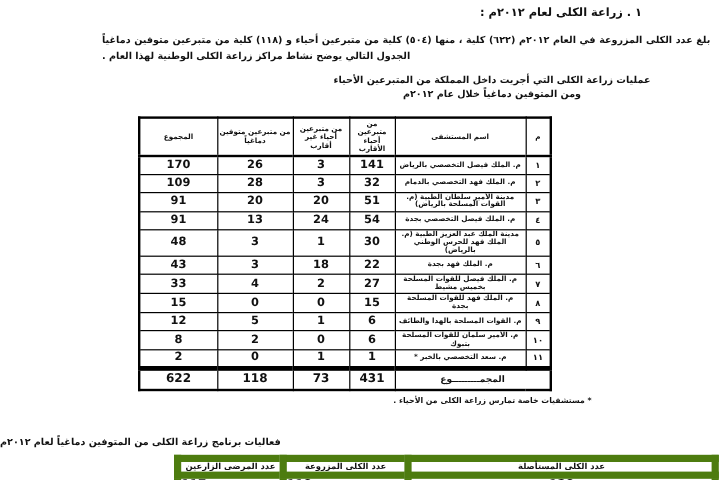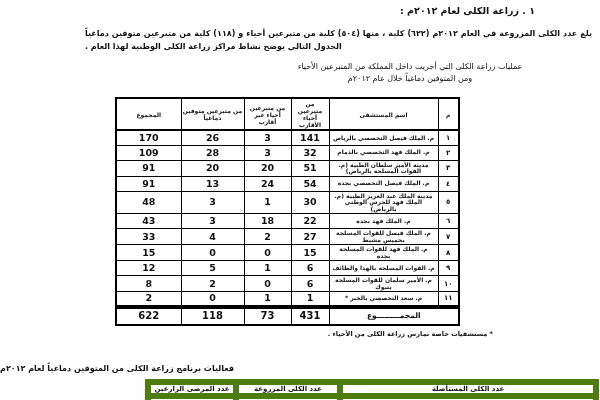--- a/index.html
+++ b/index.html
@@ -10,21 +10,21 @@
     direction:rtl; text-align:right; padding:5px 65px 0 0;
     font-size:9.5px; font-weight:bold; line-height:12px;
   }
   .intro{
     direction:rtl; margin:10px 8px 4px 85px;
     font-size:8px; font-weight:bold; line-height:13px;
     text-align:justify; text-align-last:left;
   }
   .tbl-heading{
     direction:rtl; width:370px; margin:8px 5px 12px auto;
-    text-align:center; font-size:8px; font-weight:normal; line-height:12px;
+    text-align:center; font-size:8px; font-weight:bold; line-height:12px;
   }
   .main-wrap{ padding-left:115px; margin-top:4px; }
   table.main{
     direction:rtl; border-collapse:collapse; table-layout:fixed;
     width:343px; border:2px solid #000;
   }
   table.main th, table.main td{ border:1px solid #000; overflow:hidden; }
   table.main thead th{
     font-size:6px; font-weight:bold; line-height:7px; height:26px;
     text-align:center; vertical-align:middle; padding:1px; border-bottom:2px solid #000;

